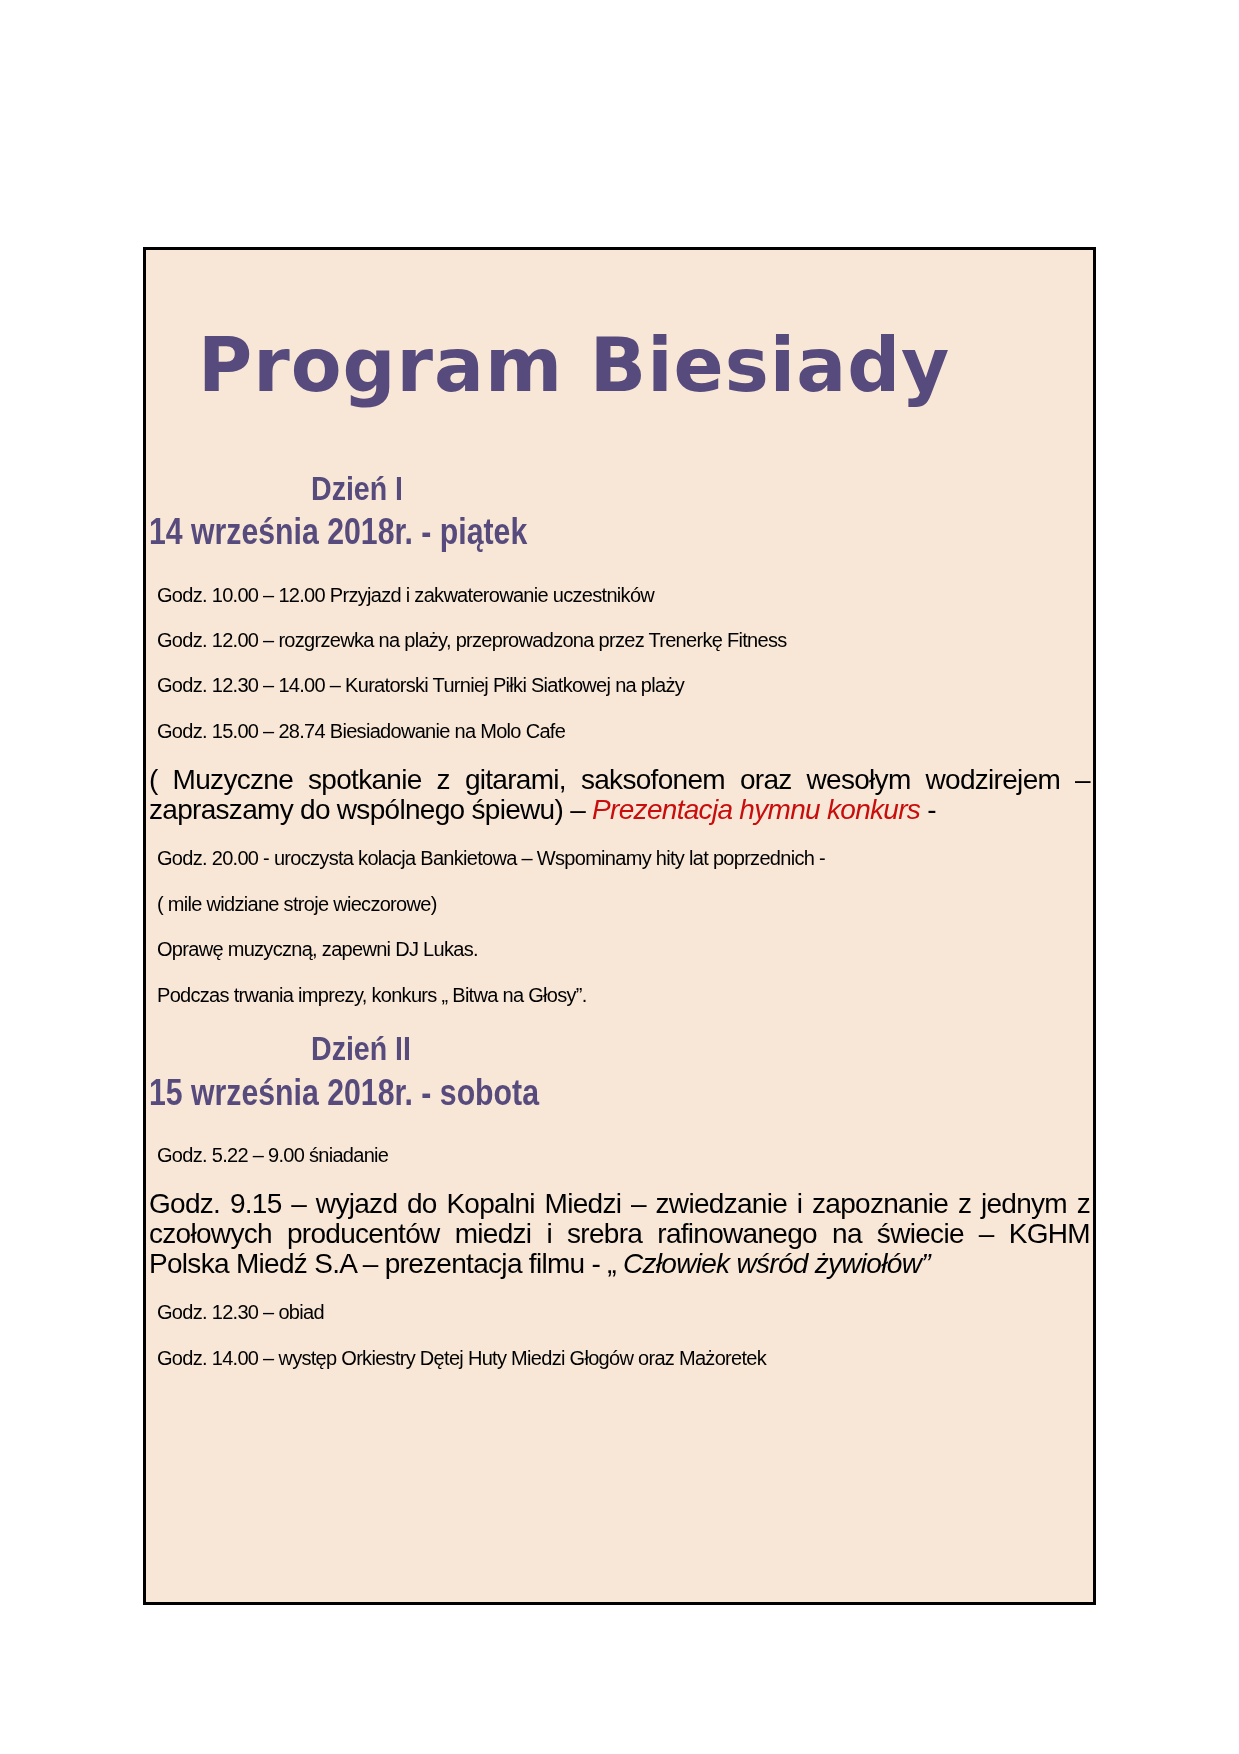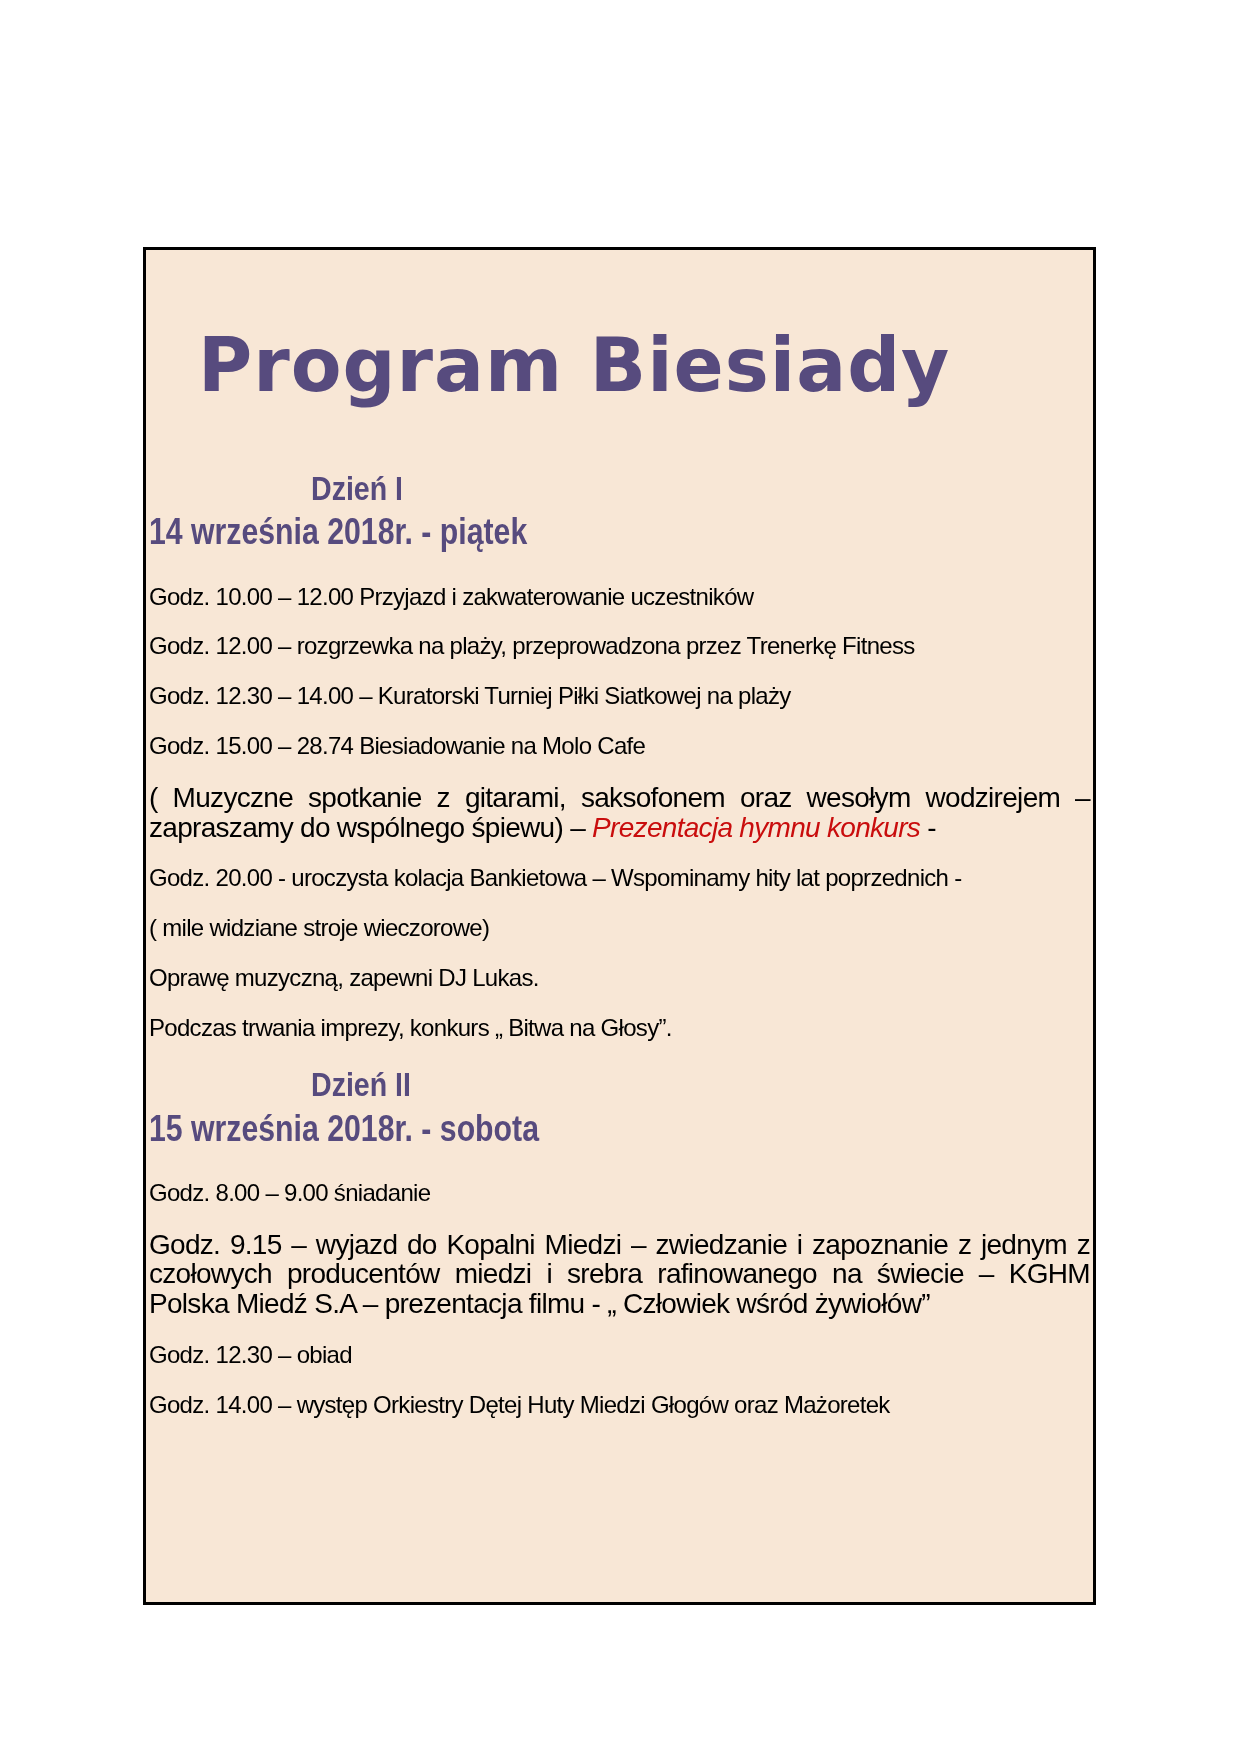--- a/index.html
+++ b/index.html
@@ -50,39 +50,40 @@
     font-weight:bold;
     font-size:36px;
     line-height:1.2;
     color:var(--heading,#574b7e);
     margin:2px 3px 30px 3px;
     transform:scaleX(0.84);
     transform-origin:left center;
     white-space:nowrap;
   }
   .p-event{
-    font-size:24px;
+    font-size:20px;
     line-height:1.12;
     letter-spacing:-0.7px;
     color:var(--body-text,#000000);
-    margin:0 3px 23px 3px;
+    margin:0 3px 23px 11px;
   }
   .p-event-justified{
     font-size:28px;
     line-height:1.06;
     letter-spacing:-0.7px;
     color:var(--body-text,#000000);
     margin:0 3px 23px 3px;
     text-align:justify;
   }
   .seg-red-italic{
     color:var(--accent-red,#c90d0d);
     font-style:italic;
   }
   .seg-italic{
+    font-style:italic;
   }
 </style>
 </head>
 <body>
 
 <div class="page">
   <div class="doc-box">
       <p class="p-title"><span>Program Biesiady</span></p>
       <p class="p-day-header"><span>Dzień I</span></p>
       <p class="p-day-date"><span>14 września 2018r. - piątek</span></p>
@@ -90,18 +91,18 @@
       <p class="p-event"><span>Godz. 12.00 – rozgrzewka na plaży, przeprowadzona przez Trenerkę Fitness</span></p>
       <p class="p-event"><span>Godz. 12.30 – 14.00 – Kuratorski Turniej Piłki Siatkowej na plaży</span></p>
       <p class="p-event"><span>Godz. 15.00 – 28.74 Biesiadowanie na Molo Cafe</span></p>
       <p class="p-event-justified"><span>( Muzyczne spotkanie z gitarami, saksofonem oraz wesołym wodzirejem – zapraszamy do wspólnego śpiewu) – </span><span class="seg-red-italic">Prezentacja hymnu konkurs</span><span> -</span></p>
       <p class="p-event"><span>Godz. 20.00  - uroczysta kolacja Bankietowa – Wspominamy hity lat poprzednich -</span></p>
       <p class="p-event"><span>( mile widziane stroje wieczorowe)</span></p>
       <p class="p-event"><span>Oprawę muzyczną, zapewni DJ Lukas.</span></p>
       <p class="p-event"><span>Podczas trwania imprezy, konkurs „ Bitwa na Głosy”.</span></p>
       <p class="p-day-header"><span>Dzień II</span></p>
       <p class="p-day-date"><span>15 września 2018r. - sobota</span></p>
-      <p class="p-event"><span>Godz. 8.00 – 9.00 śniadanie</span></p>
+      <p class="p-event"><span>Godz. 5.22 – 9.00 śniadanie</span></p>
       <p class="p-event-justified"><span>Godz. 9.15 – wyjazd do Kopalni Miedzi – zwiedzanie i zapoznanie z jednym z czołowych producentów miedzi i srebra rafinowanego na świecie – KGHM Polska Miedź S.A – prezentacja filmu  - „ </span><span class="seg-italic">Człowiek wśród żywiołów”</span></p>
       <p class="p-event"><span>Godz. 12.30 – obiad</span></p>
       <p class="p-event"><span>Godz. 14.00 – występ Orkiestry Dętej Huty Miedzi Głogów oraz Mażoretek</span></p>
     </div>
 </div>
 
 </body></html>

